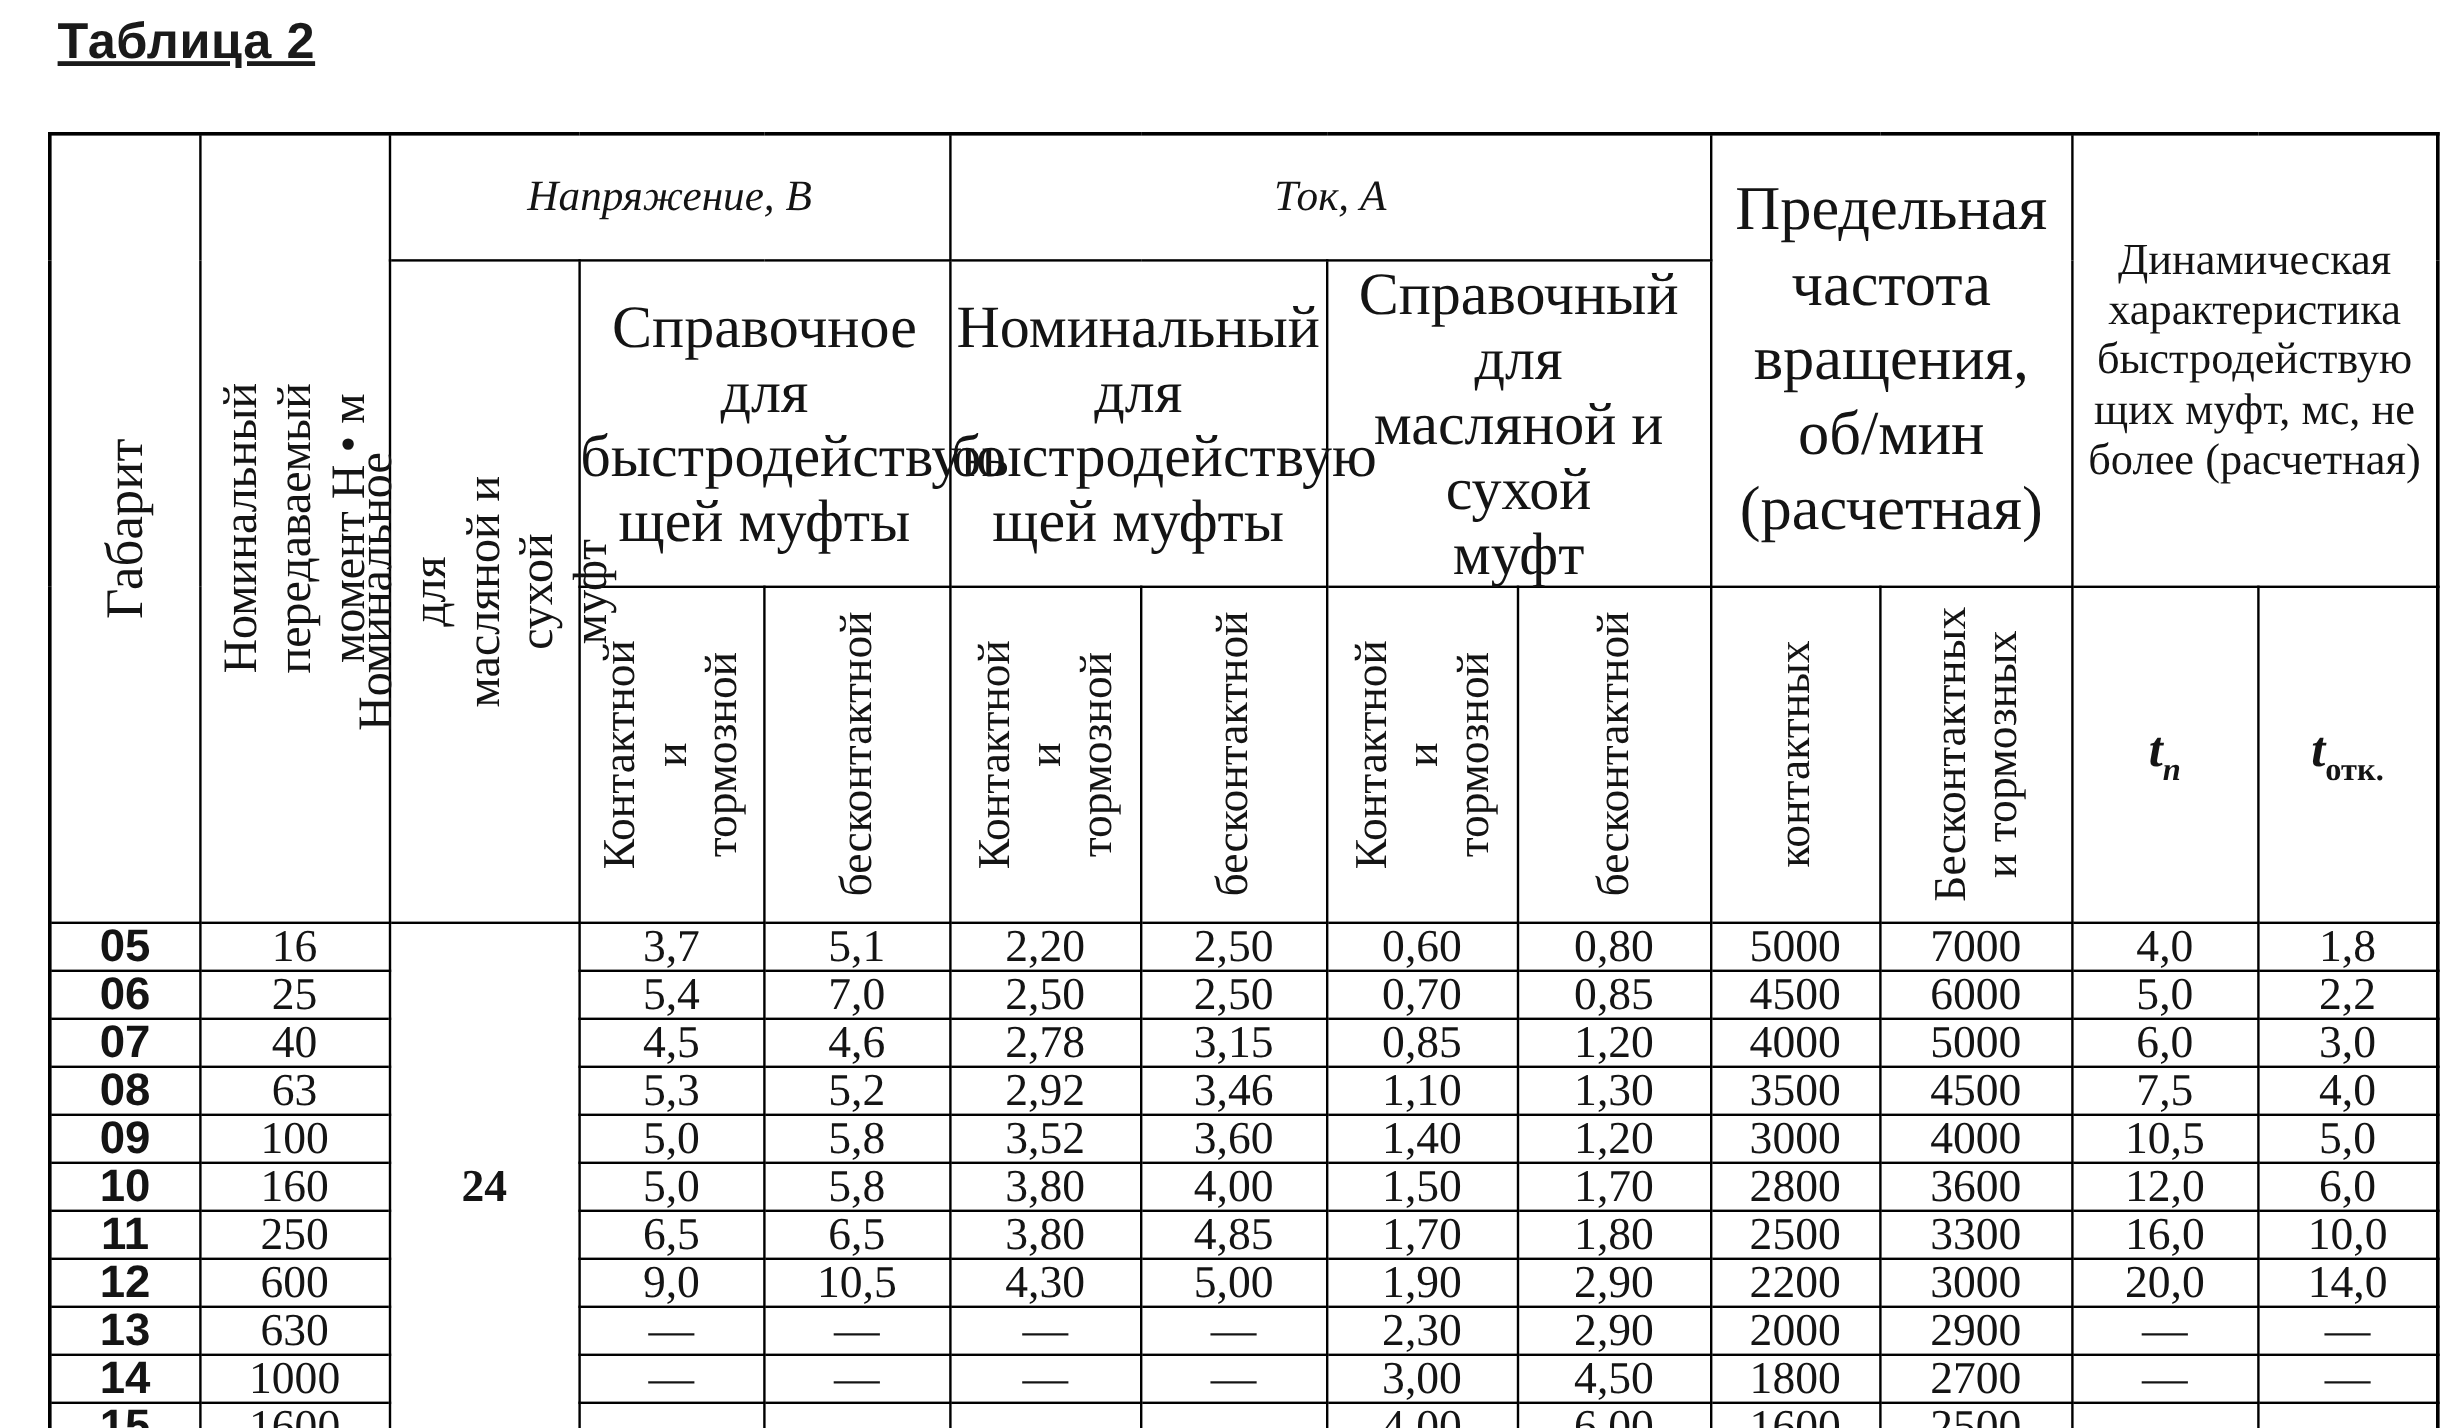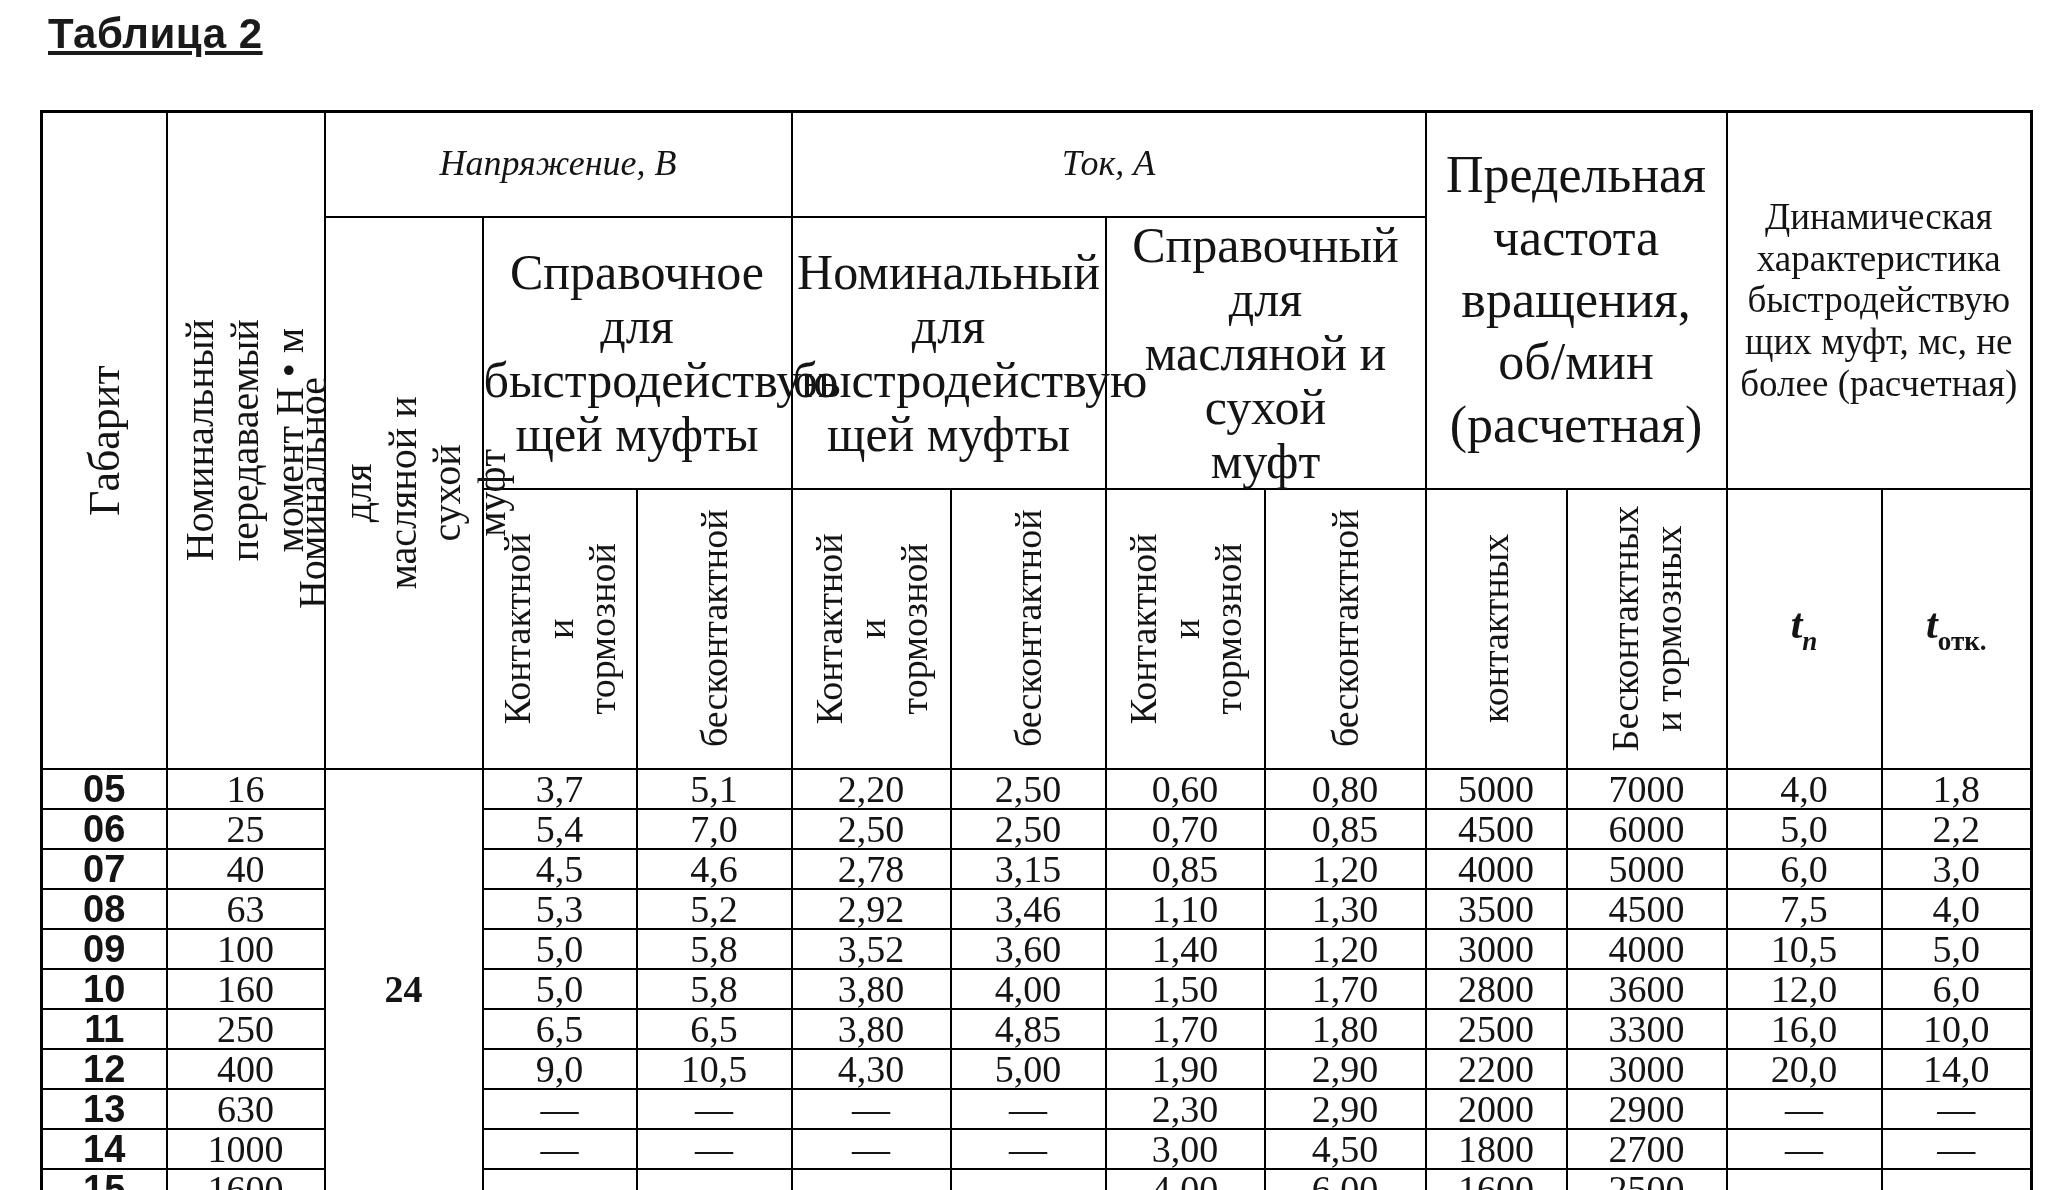--- a/index.html
+++ b/index.html
@@ -324,21 +324,21 @@
         <td class="thl3">4,85</td>
         <td>1,70</td>
         <td class="thl3">1,80</td>
         <td>2500</td>
         <td>3300</td>
         <td>16,0</td>
         <td>10,0</td>
       </tr>
       <tr>
         <td class="gab">12</td>
-        <td>400</td>
+        <td>600</td>
         <td>9,0</td>
         <td>10,5</td>
         <td>4,30</td>
         <td class="thl3">5,00</td>
         <td>1,90</td>
         <td class="thl3">2,90</td>
         <td>2200</td>
         <td>3000</td>
         <td>20,0</td>
         <td>14,0</td>

